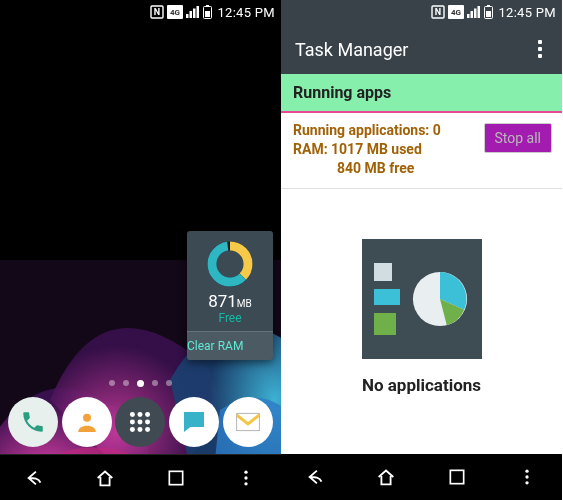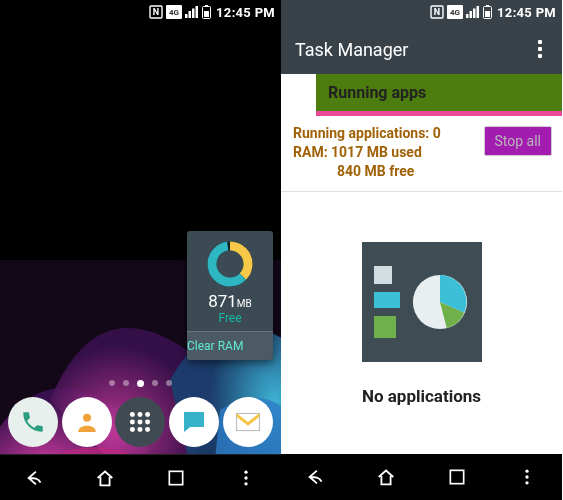--- a/index.html
+++ b/index.html
@@ -5,21 +5,21 @@
   * { margin:0; padding:0; box-sizing:border-box; font-family: Roboto, Arial, sans-serif; }
   body { width:563px; height:500px; display:flex; background:#fff; }
   .phone { position:relative; width:281px; height:500px; overflow:hidden; }
   .phone-left { background:#000; }
   .phone-right { background:#fff; }
 
   
   .statusbar { height:24px; display:flex; align-items:center; justify-content:flex-end; padding:0 6px; gap:3px; font-size:12px; color:#fff; }
   .statusbar-right { background:#384248; }
   .statusbar .icon { display:inline-flex; align-items:center; justify-content:center; }
-  .statusbar .clock { font-size:13px; font-weight:700; margin-left:2px; letter-spacing:0.3px; }
+  .statusbar .clock { font-size:13px; font-weight:400; margin-left:2px; letter-spacing:0.3px; }
 
   
   .wallpaper { position:absolute; left:0; bottom:0; width:100%; height:240px; overflow:hidden; }
   .wallpaper svg { width:100%; height:100%; }
 
   
   .ram-widget { position:absolute; right:8px; bottom:140px; width:86px; background:#3b4a53; border-radius:3px; box-shadow:0 3px 8px rgba(0,0,0,0.5); padding:8px 6px 0 6px;margin-left:47px; }
   .ram-ring { width:50px; height:50px; margin:0 auto 4px auto; position:relative; }
   .ram-ring svg { width:100%; height:100%; }
   .ram-number { color:#fff; text-align:center; font-size:17px; font-weight:400; line-height:1; }
@@ -46,28 +46,28 @@
   .phone-left .navbar { background:#000; border-top:1px solid #222; }
   .phone-right .navbar { background:#000; }
   .nav-btn { width:30px; height:30px; display:flex; align-items:center; justify-content:center; }
 
   
   .tm-header { height:50px; background:#384248; color:#fff; display:flex; align-items:center; justify-content:space-between; padding:0 10px 0 14px; }
   .tm-title { font-size:18px; font-weight:400;text-align:center; }
   .overflow { width:24px; display:flex; flex-direction:column; align-items:center; gap:3px; }
   .overflow span { width:4px; height:4px; background:#fff; border-radius:1px; }
 
-  .section-head { background:#4d7c0f; padding:9px 12px; font-size:16px; font-weight:700; color:#222; border-bottom:5px solid #ec4899;margin-left:35px; }
+  .section-head { background:#86efac; padding:9px 12px; font-size:16px; font-weight:700; color:#222; border-bottom:2px solid #ec4899; }
 
   .info-row { display:flex; align-items:flex-start; padding:8px 10px 10px 12px; border-bottom:1px solid #e0e0e0; }
   .info-text { flex:1; font-size:14px; font-weight:700; color:#a16207; line-height:1.35; }
   .info-indent { padding-left:44px; }
   .stopall { border:1px solid #ccc; color:#b8b8b8; font-size:14px; padding:6px 10px; border-radius:2px; background:#a21caf; margin-top:2px; }
 
-  .empty-area { display:flex; flex-direction:column; align-items:center; justify-content:center; padding-top:50px; gap:24px; }
+  .empty-area { display:flex; flex-direction:column; align-items:center; justify-content:center; padding-top:50px; gap:16px; }
   .empty-tile { width:120px; height:120px; background:#3e4c54; display:flex; align-items:center; padding:12px; gap:10px; }
   .empty-left { display:flex; flex-direction:column; gap:8px; }
   .empty-left div { background:#d1dde0; }
   .sq1 { width:18px; height:18px; }
   .sq2 { width:26px; height:16px; background:#3cc0d8 !important; }
   .sq3 { width:22px; height:22px; background:#6fb04a !important; }
   .pie { width:62px; height:62px; }
   .no-apps { font-size:17px; font-weight:700; color:#222; }
 </style>
 </head>

